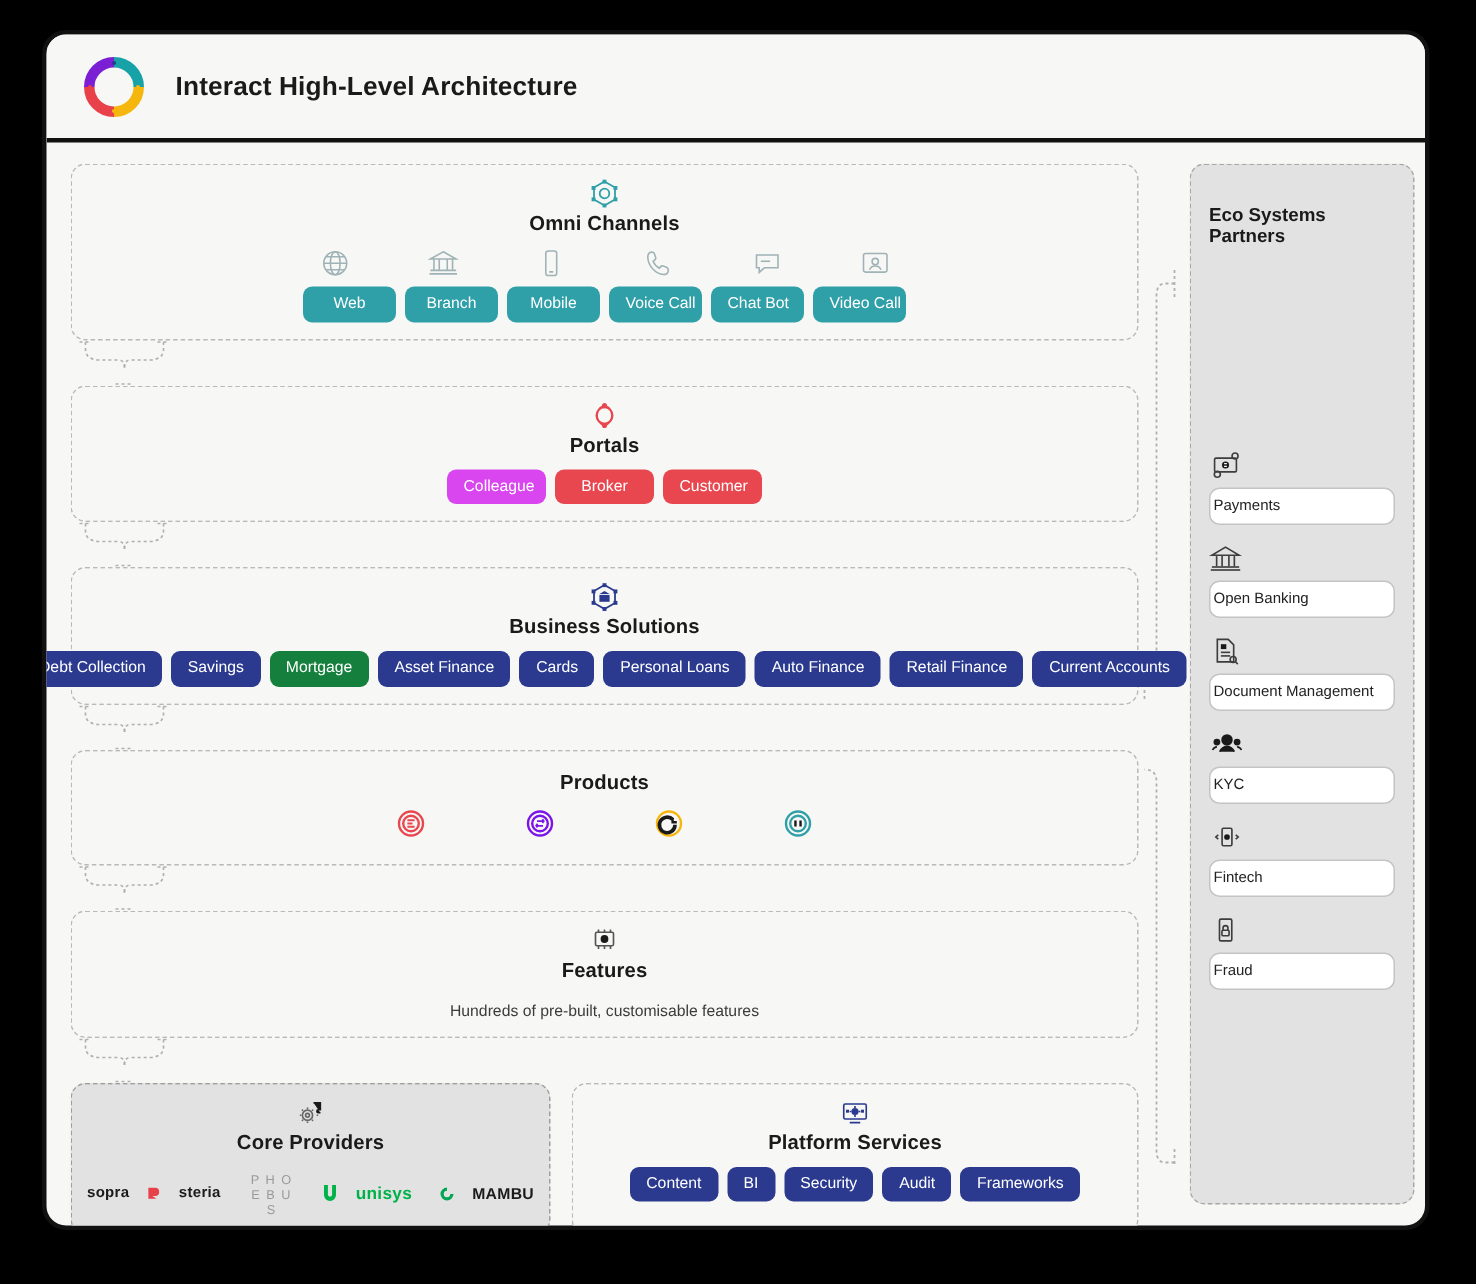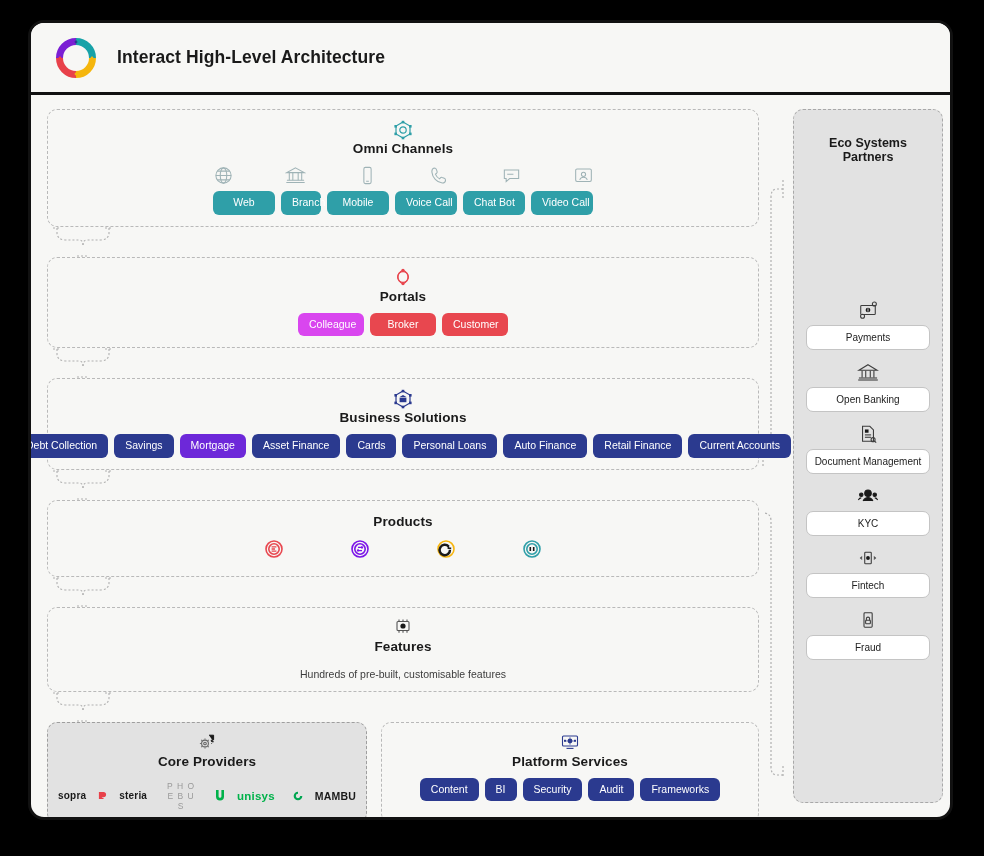--- a/index.html
+++ b/index.html
@@ -86,21 +86,20 @@
   .vendor-text { font-size: 10px; font-weight: bold; letter-spacing: .2px; }
   
   #bracket { width: 34px; flex: 0 0 34px; display: flex; align-items: center; justify-content: center; }
   
   #eco {
     width: 150px; flex: 0 0 150px;
     background: #e2e2e2;
     border: 1px dashed #a8a8a8;
     border-radius: 10px;
     padding: 26px 12px 12px;
-    text-align: center;
   }
   #eco-title { font-size: 12.5px; font-weight: bold; color: #1a1a1a; margin-bottom: 136px; }
   .eco-item { margin-bottom: 12px; }
   .eco-icon { height: 22px; line-height: 22px; margin-bottom: 3px; }
   .eco-btn {
     background: #ffffff; border: 1px solid #c4c4c4; border-radius: 7px;
     font-size: 10px; color: #222222; padding: 6px 2px; line-height: 1.1;
   }
 </style>
 </head>
@@ -185,21 +184,21 @@
           <span class="icon-cell" style="width:66px">
             <svg width="21" height="21" viewBox="0 0 22 22" fill="none" stroke="#9fb3b6" stroke-width="1.1">
               <rect x="2.8" y="4.2" width="16.4" height="13" rx="1.4"></rect>
               <circle cx="11" cy="9.8" r="2.2"></circle>
               <path d="M7 15.6c.7-1.8 2.3-2.7 4-2.7s3.3.9 4 2.7"></path>
             </svg>
           </span>
         </div>
         <div class="pill-row">
           <span class="pill" style="background:#2f9fa8;width:62px">Web</span>
-          <span class="pill" style="background:#2f9fa8;width:40px">Branch</span>
+          <span class="pill" style="background:#2f9fa8;width:62px">Branch</span>
           <span class="pill" style="background:#2f9fa8;width:62px">Mobile</span>
           <span class="pill" style="background:#2f9fa8;width:62px">Voice Call</span>
           <span class="pill" style="background:#2f9fa8;width:62px">Chat Bot</span>
           <span class="pill" style="background:#2f9fa8;width:62px">Video Call</span>
         </div>
       </div>
 
       <span class="brace">
         <svg width="72" height="30" viewBox="0 0 72 30" fill="none" stroke="#b0b0b0" stroke-width="1.1" stroke-dasharray="2 2">
           <line x1="6" y1="1" x2="14" y2="1"></line>
@@ -248,21 +247,21 @@
             <rect x="16" y="12.6" width="2.6" height="2.6" fill="#2b3a8f" stroke="none"></rect>
             <rect x="8.7" y="16.7" width="2.6" height="2.6" fill="#2b3a8f" stroke="none"></rect>
             <rect x="1.4" y="12.6" width="2.6" height="2.6" fill="#2b3a8f" stroke="none"></rect>
             <rect x="1.4" y="5" width="2.6" height="2.6" fill="#2b3a8f" stroke="none"></rect>
           </svg>
         </div>
         <div class="layer-title">Business Solutions</div>
         <div class="pill-row">
           <span class="pill" style="background:#2b3a8f">Debt Collection</span>
           <span class="pill" style="background:#2b3a8f">Savings</span>
-          <span class="pill" style="background:#6d28d9">Mortgage</span>
+          <span class="pill" style="background:#15803d">Mortgage</span>
           <span class="pill" style="background:#2b3a8f">Asset Finance</span>
           <span class="pill" style="background:#2b3a8f">Cards</span>
           <span class="pill" style="background:#2b3a8f">Personal Loans</span>
           <span class="pill" style="background:#2b3a8f">Auto Finance</span>
           <span class="pill" style="background:#2b3a8f">Retail Finance</span>
           <span class="pill" style="background:#2b3a8f">Current Accounts</span>
         </div>
       </div>
 
       <span class="brace">

